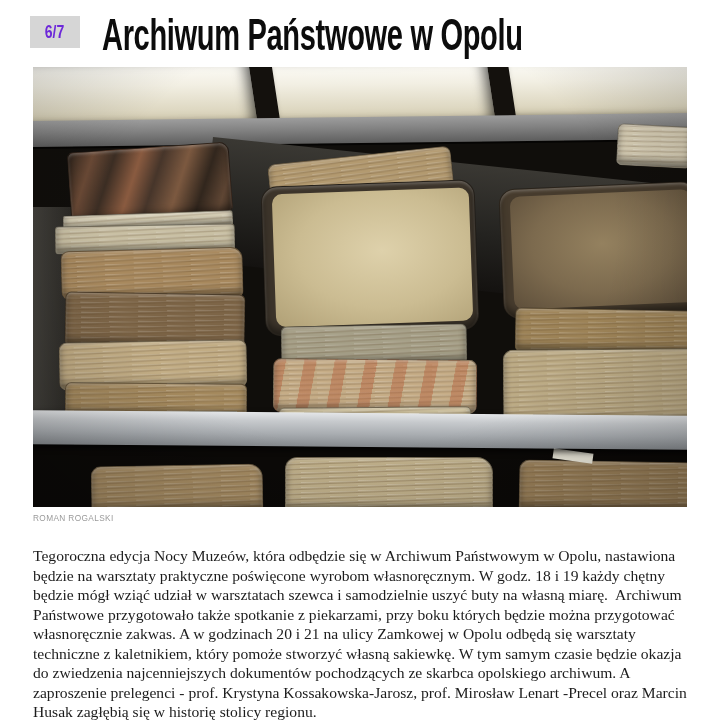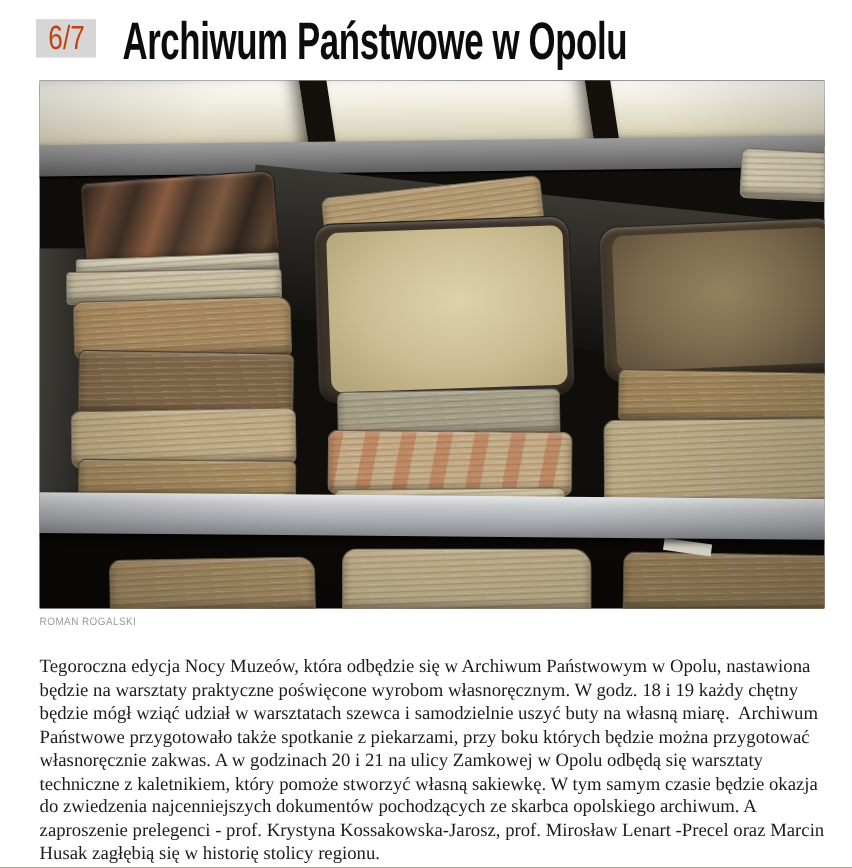--- a/index.html
+++ b/index.html
@@ -4,23 +4,23 @@
 <style>
   html, body { margin:0; padding:0; }
   body {
     width:710px; height:723px; background:#ffffff; overflow:hidden;
     font-family:"Liberation Sans", sans-serif;
     position:relative;
   }
   
   .header { padding:10px 23px 0 30px; display:flex; align-items:flex-start; height:57px; }
   .badge {
-    background:#d6d6d6; color:#c2410c; width:50px; height:32px; margin-top:6px;
+    background:#d6d6d6; color:#6d28d9; width:50px; height:32px; margin-top:6px;
     display:flex; align-items:center; justify-content:center;
-    font-weight:400; font-size:28px; flex:0 0 auto;
+    font-weight:700; font-size:18px; flex:0 0 auto;
   }
   .badge .cond { display:inline-block; transform:scaleX(.78); letter-spacing:0; }
   h1.title {
     margin:2px 0 0 22px; font-size:44px; line-height:1.05; font-weight:700;
     color:#0c0c0c; white-space:nowrap;
     transform:scaleX(.66); transform-origin:0 0; letter-spacing:-.5px;
   }
   
   .photo {
     position:relative; margin-left:33px; width:654px; height:440px;

